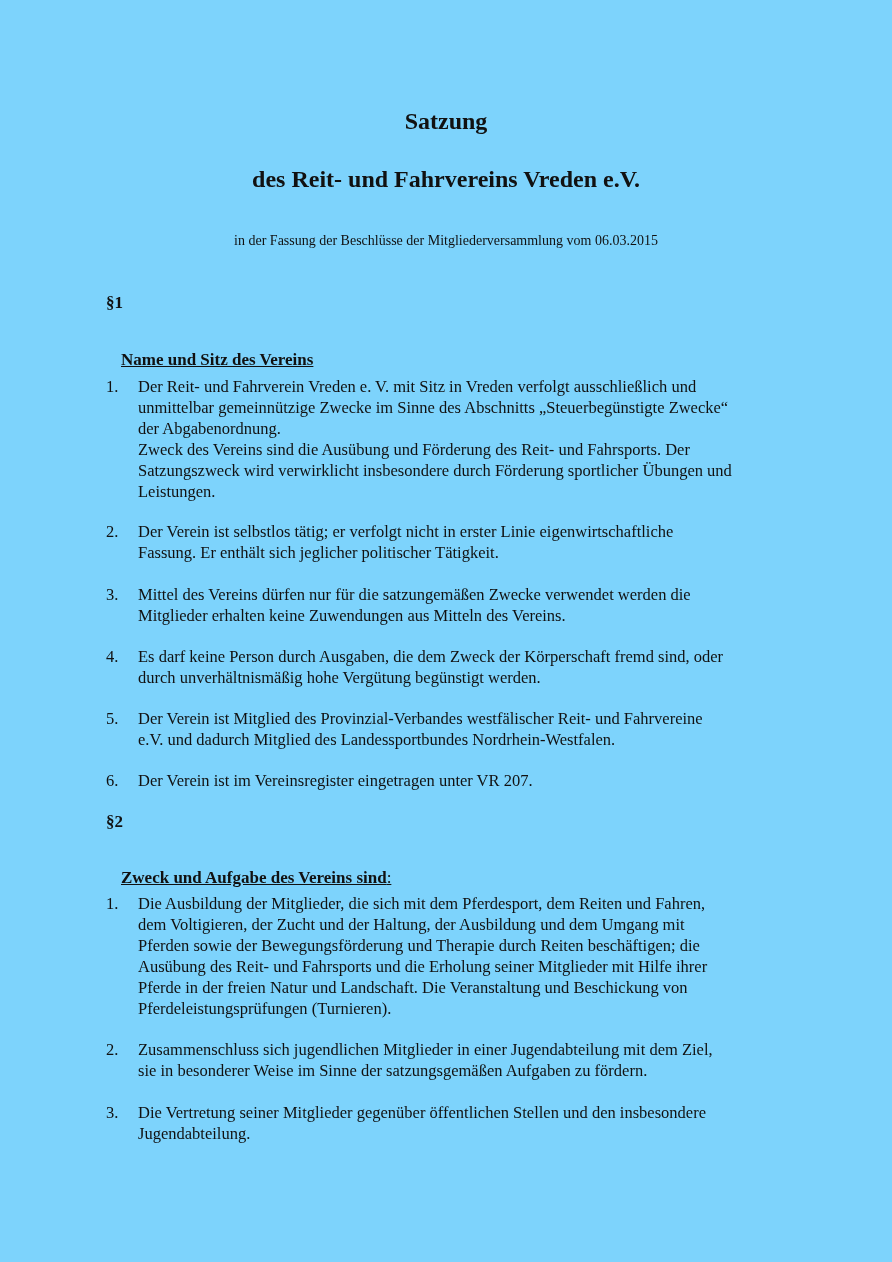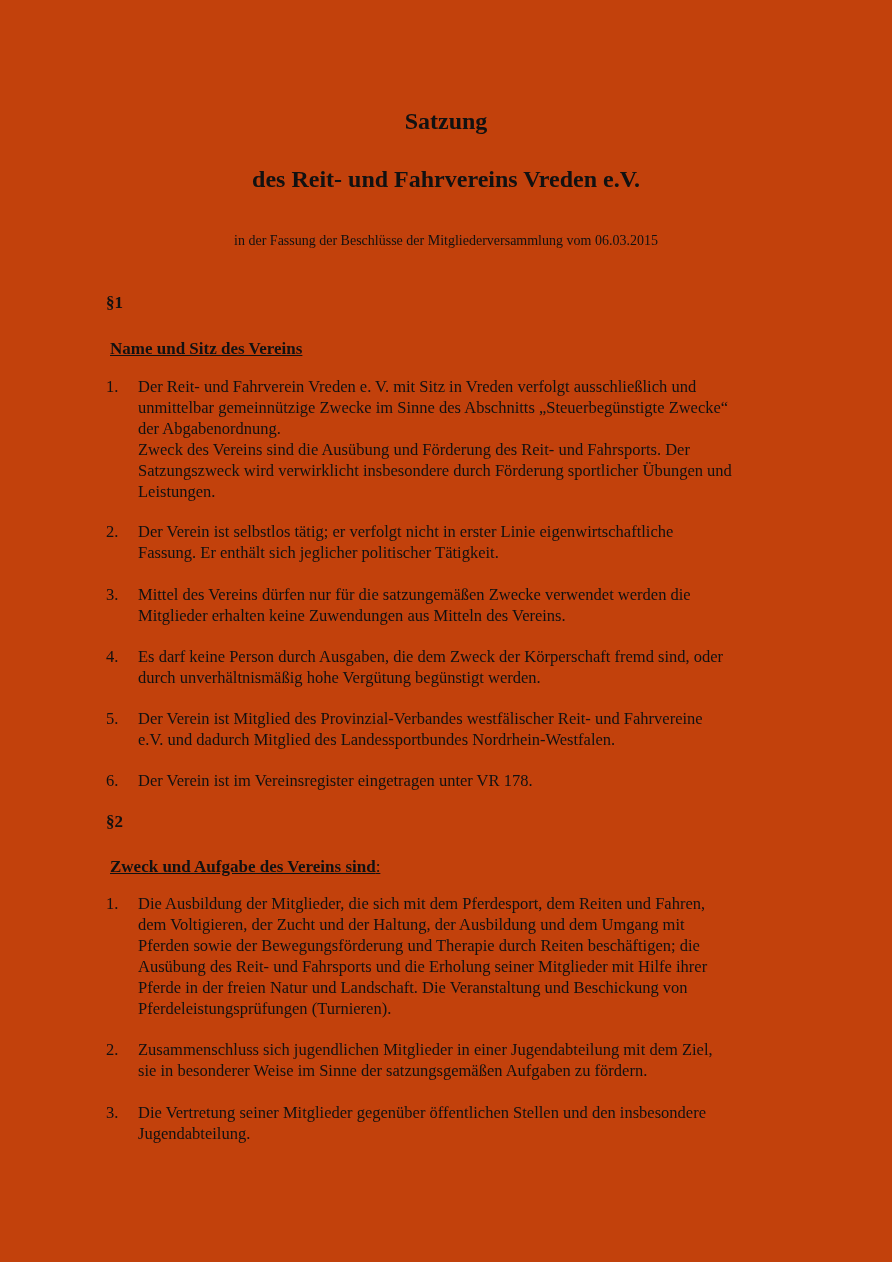--- a/index.html
+++ b/index.html
@@ -1,36 +1,36 @@
 <!DOCTYPE html>
 <html><head>
   <meta charset="utf-8">
   <style>
     html, body { margin: 0; padding: 0; background: #ffffff; }
     body {
       width: 892px; height: 1262px; position: relative; overflow: hidden;
       font-family: "Liberation Serif", serif; color: #111111;
     }
-    .page { position: absolute; left: 0; top: 0; width: 892px; height: 1262px; background: #c2410c; }
+    .page { position: absolute; left: 0; top: 0; width: 892px; height: 1262px; background: #7dd3fc; }
     .title {
       position: absolute; left: 0; width: 892px; text-align: center;
       font-weight: bold; font-size: 24px; line-height: 28px; margin: 0;
     }
     .title-1 { top: 107px; }
     .title-2 { top: 165px; }
     .subtitle {
       position: absolute; left: 0; width: 892px; text-align: center;
       font-size: 14px; line-height: 20px; top: 231px; margin: 0;
     }
     .para-num {
       position: absolute; left: 106px; font-weight: bold; font-size: 17px; line-height: 20px; margin: 0;
     }
     .section-heading {
       position: absolute; left: 106px; font-weight: bold; font-size: 17px; line-height: 20px;
-      text-decoration: underline; margin: 4px;
+      text-decoration: underline; margin: 15px;
     }
     .section-heading .colon { font-weight: normal; }
     ol.items {
       position: absolute; left: 106px; width: 690px; margin: 0; padding: 0; list-style: none;
       font-size: 16.5px; line-height: 21px;
     }
     ol.items li { position: relative; padding-left: 32px; }
     ol.items li .num { position: absolute; left: 0; top: 0; }
     ol.items li .line { display: block; }
   </style>
@@ -71,21 +71,21 @@
       <span class="line">Es darf keine Person durch Ausgaben, die dem Zweck der Körperschaft fremd sind, oder</span>
       <span class="line">durch unverhältnismäßig hohe Vergütung begünstigt werden.</span>
     </li>
     <li style="position:absolute; top:708px; left:0; width:690px;">
       <span class="num">5.</span>
       <span class="line">Der Verein ist Mitglied des Provinzial-Verbandes westfälischer Reit- und Fahrvereine</span>
       <span class="line">e.V. und dadurch Mitglied des Landessportbundes Nordrhein-Westfalen.</span>
     </li>
     <li style="position:absolute; top:770px; left:0; width:690px;">
       <span class="num">6.</span>
-      <span class="line">Der Verein ist im Vereinsregister eingetragen unter VR 178.</span>
+      <span class="line">Der Verein ist im Vereinsregister eingetragen unter VR 207.</span>
     </li>
   </ol>
 
   <p class="para-num" style="top:812px">§2</p>
   <p class="section-heading" style="top:853px"><span>Zweck und Aufgabe des Vereins sind</span><span class="colon">:</span></p>
 
   <ol class="items">
     <li style="position:absolute; top:893px; left:0; width:690px;">
       <span class="num">1.</span>
       <span class="line">Die Ausbildung der Mitglieder, die sich mit dem Pferdesport, dem Reiten und Fahren,</span>

